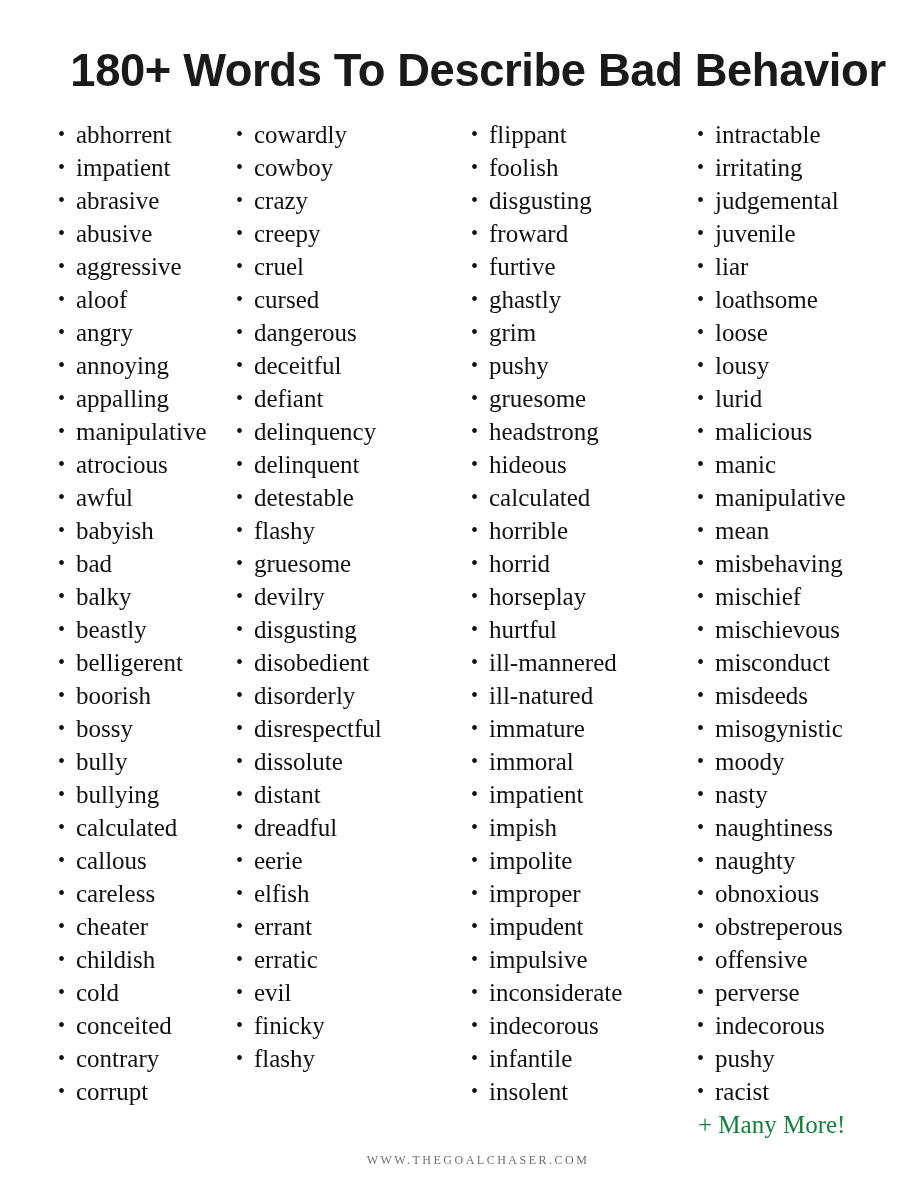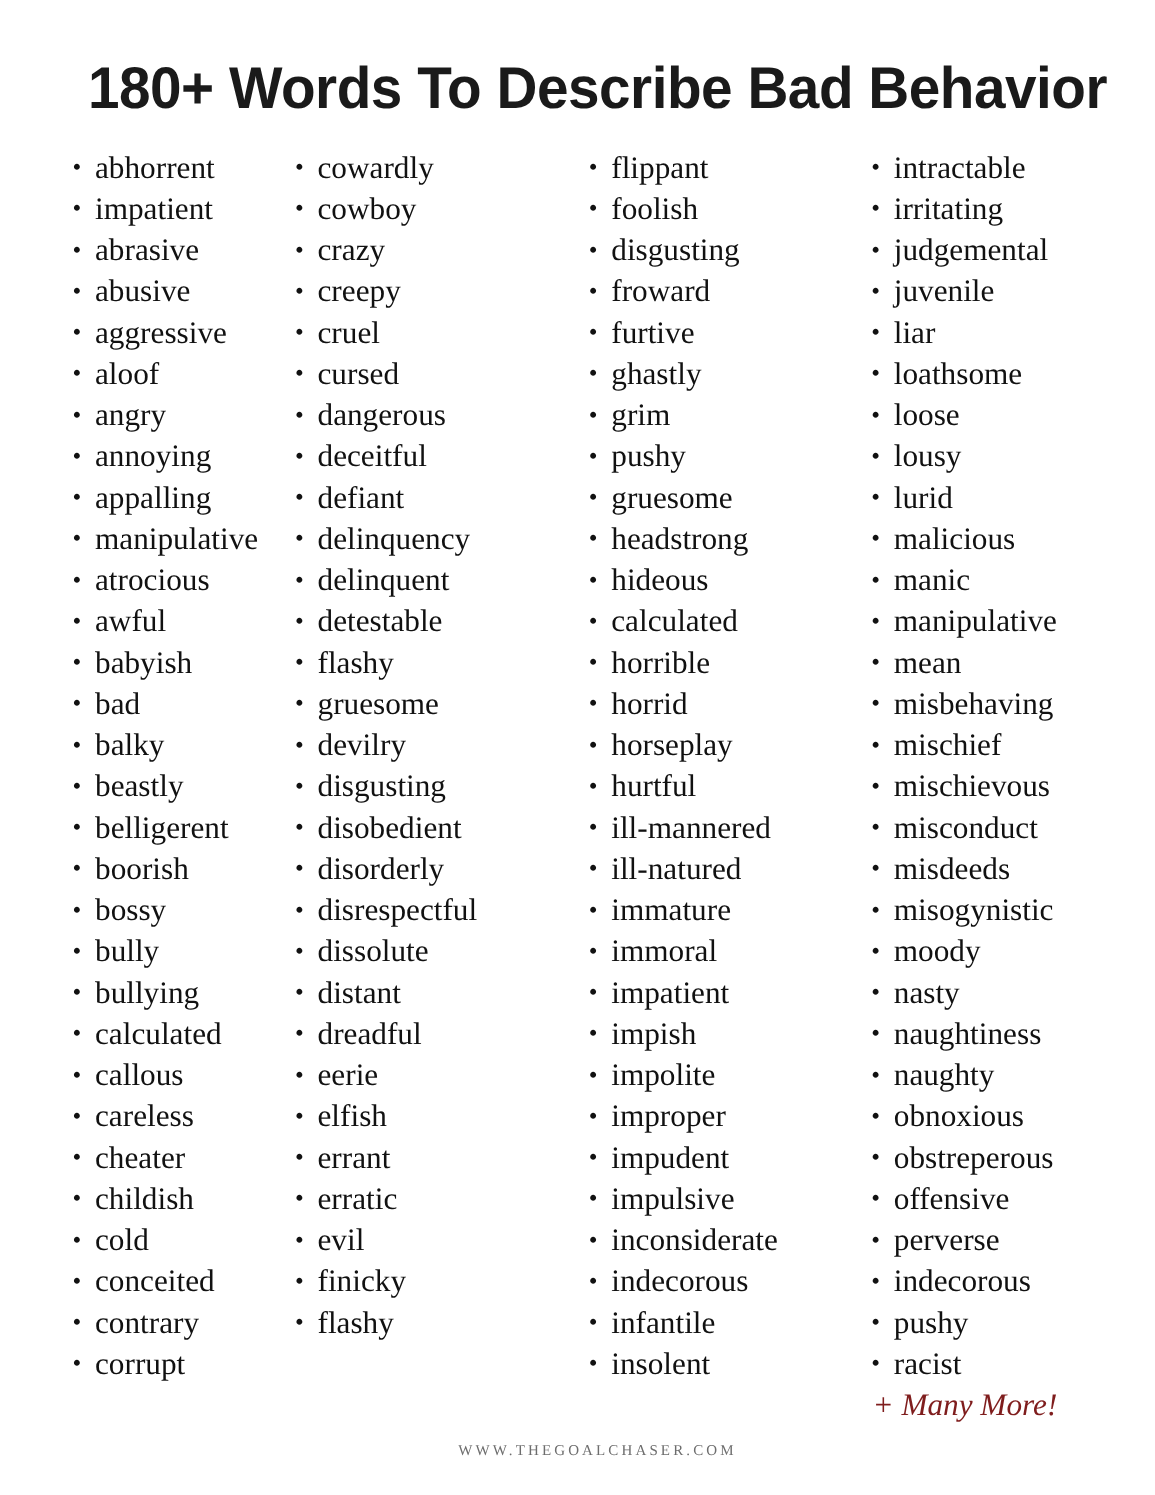--- a/index.html
+++ b/index.html
@@ -86,23 +86,22 @@
     font-size: 20px;
     color: #111111;
   }
 
   li.more-item {
     position: relative;
     padding-left: 7px;
     height: 33px;
     line-height: 33px;
     font-size: 25px;
-    color: #7f1d1d;
+    color: #15803d;
     white-space: nowrap;
-    font-style: italic;
   }
 
   
   .footer {
     position: absolute;
     left: 0;
     top: 1150px;
     width: 924px;
     text-align: center;
     font-family: Liberation Serif, serif;

